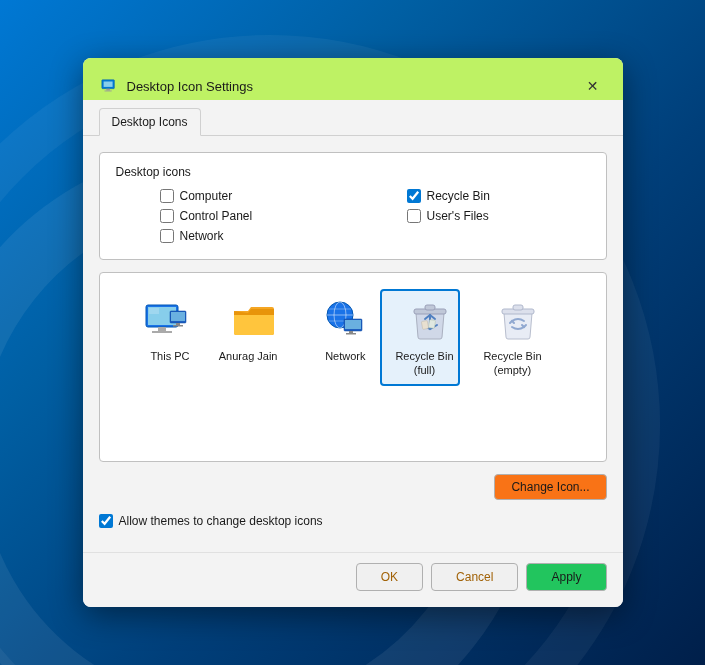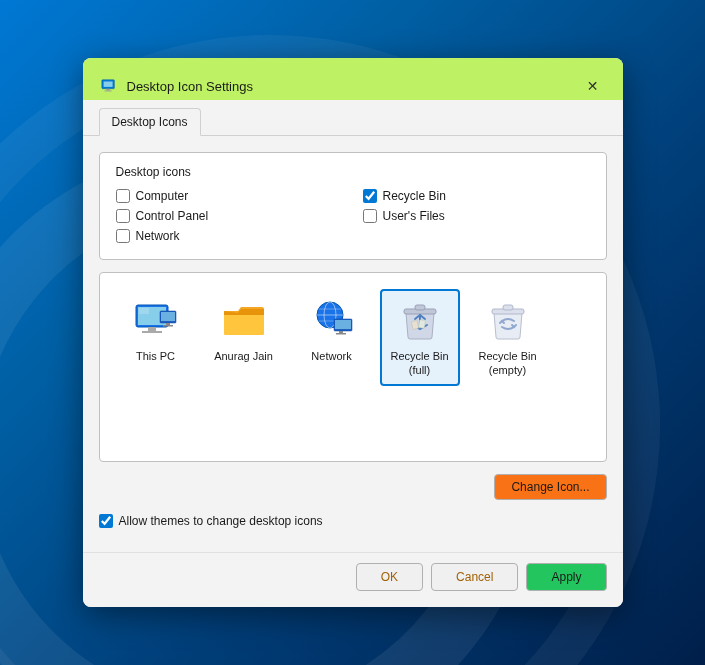--- a/index.html
+++ b/index.html
@@ -149,20 +149,21 @@
       gap: 6px 20px;
     }
 
     .checkbox-item {
       display: flex;
       align-items: center;
       gap: 6px;
       font-size: 12px;
       color: #1a1a1a;
       cursor: pointer;
+      margin-left: 44px;
     }
 
     .checkbox-item input[type="checkbox"] {
       width: 14px;
       height: 14px;
       margin: 0;
       accent-color: #0078d4;
     }
 
     
@@ -174,21 +175,21 @@
       padding: 16px;
       margin-bottom: 12px;
       display: flex;
       align-items: flex-start;
       gap: 8px;
     }
 
     .icon-item {
       display: flex;
       flex-direction: column;
-      align-items: center;
+      align-items: flex-end;
       width: 80px;
       cursor: pointer;
       padding: 6px 4px;
       border-radius: 4px;
       border: 2px solid transparent;
     }
     .icon-item.selected {
       border-color: #0078d4;
       background: rgba(0,120,212,0.1);
     }

